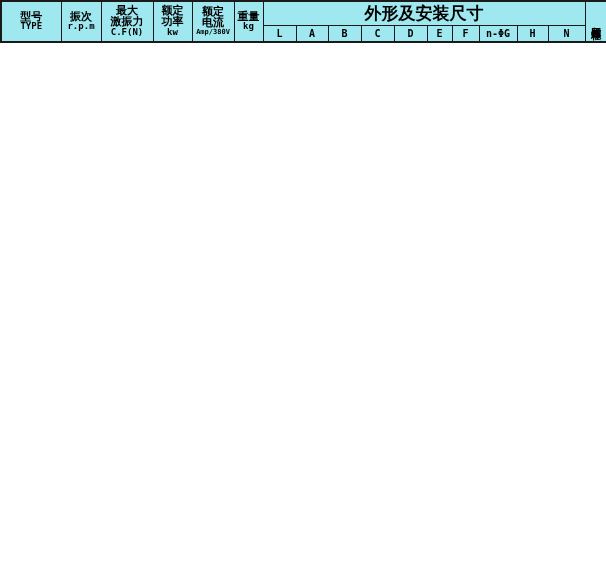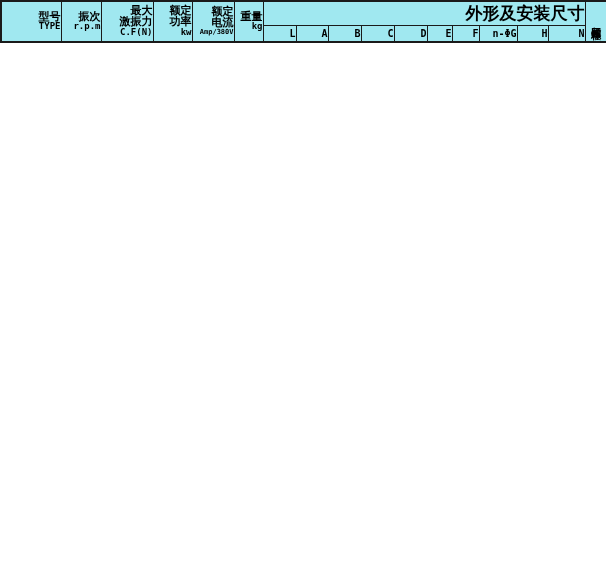--- a/index.html
+++ b/index.html
@@ -1,20 +1,20 @@
 <!DOCTYPE html>
 <html><head>
 <meta charset="utf-8">
 <style>
   html,body{margin:0;padding:0;background:#ffffff;}
   body{width:606px;height:585px;overflow:hidden;font-family:"DejaVu Sans",sans-serif;}
   table{border-collapse:collapse;table-layout:fixed;width:606px;color:#000;}
   th,td{border:1px solid #1a1a1a;padding:0;overflow:hidden;white-space:nowrap;box-sizing:border-box;}
   table{border:2px solid #1a1a1a;}
-  thead th{background:#a0e8f0;font-weight:bold;text-align:right;vertical-align:middle;margin-left:20px;}
+  thead th{background:#a0e8f0;font-weight:bold;text-align:center;vertical-align:middle;margin-left:20px;}
   thead tr.h1{height:22px;}
   thead tr.h2{height:16px;}
   .zh{font-size:11px;line-height:1.05;display:block;}
   .en{font-size:9px;font-weight:bold;line-height:1.1;display:block;font-family:"DejaVu Sans Mono",monospace;}
   .en.tiny{font-size:7px;}
   th.dimhead{font-size:17px;}
   th.dimcol{font-size:10px;font-family:"DejaVu Sans Mono",monospace;}
   th.bolt-h{font-size:10px;}
   th.bolt-h .vert{writing-mode:vertical-rl;text-orientation:upright;letter-spacing:1px;line-height:1;margin:0 auto;}
 </style>

